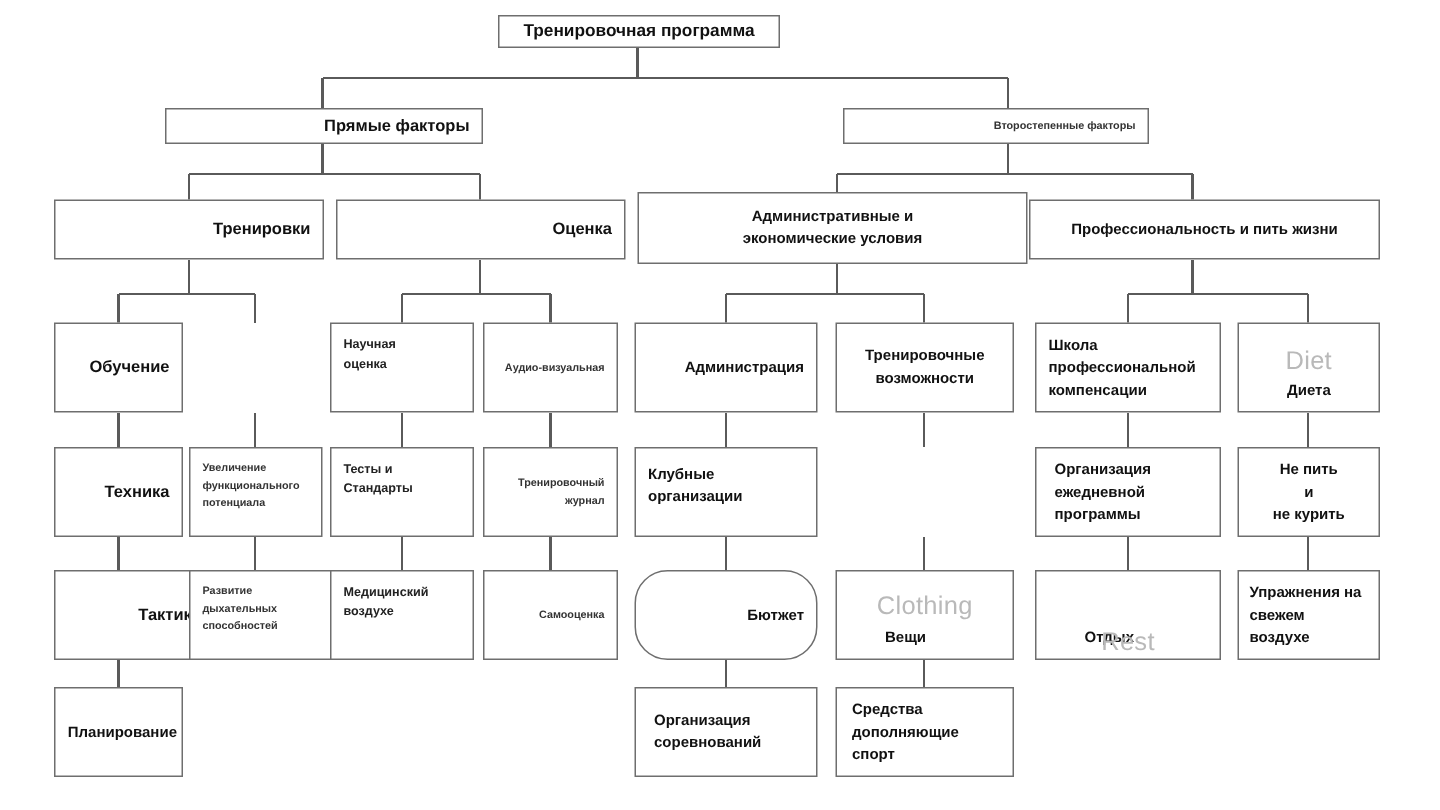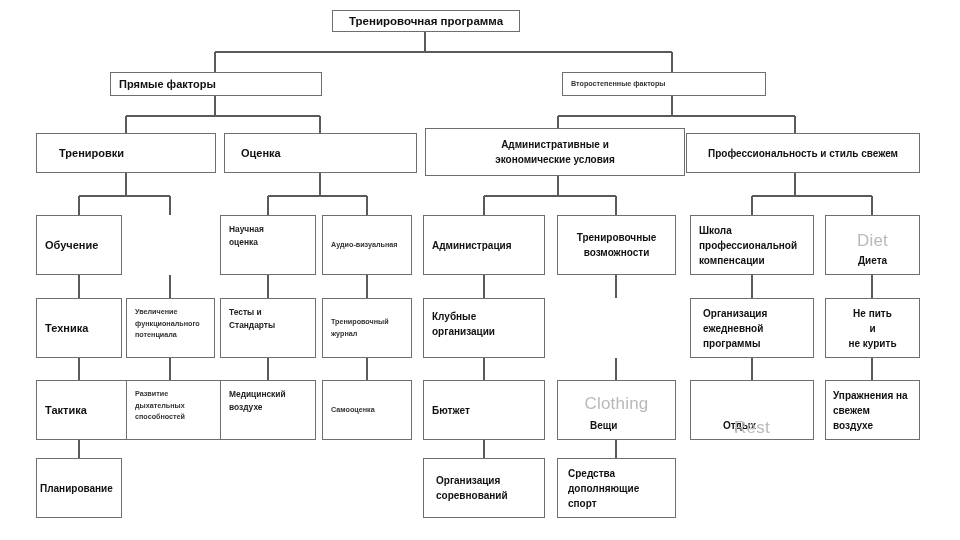--- a/index.html
+++ b/index.html
@@ -19,21 +19,21 @@
     display:flex;
     overflow:hidden;
   }
   .node .txt{
     display:block;
     width:100%;
     white-space:pre-line;
   }
   
   .pos-mid   {align-items:center;justify-content:flex-start;}
-  .pos-mid .txt{padding:0 8px;}
+  .pos-mid .txt{padding:0 8px;text-align:right;}
   .pos-midc  {align-items:center;justify-content:center;}
   .pos-midc .txt{padding:0 6px;text-align:center;}
   .pos-top   {align-items:flex-start;justify-content:flex-start;}
   .pos-top .txt{padding:7px 8px 0 8px;}
   .pos-bot   {align-items:flex-end;justify-content:flex-start;padding-left:24px;}
   .pos-bot .txt{padding:0 8px 6px 8px;}
 
   
   .t-xl  {font-size:11.5px;font-weight:bold;color:#111;line-height:1.45;}
   .t-lg  {font-size:11px;font-weight:bold;color:#111;line-height:1.5;}
@@ -138,21 +138,21 @@
   <div class="node pos-mid" style="left:224px;top:133px;width:193px;height:40px;">
     <span class="txt t-lg" style="padding-left:16px;">Оценка</span>
   </div>
 
   <div class="node pos-midc" style="left:425px;top:128px;width:260px;height:48px;">
     <span class="txt t-md" style="text-align:center;">Административные и
 экономические условия</span>
   </div>
 
   <div class="node pos-mid" style="left:686px;top:133px;width:234px;height:40px;">
-    <span class="txt t-md" style="text-align:center;">Профессиональность и стиль свежем</span>
+    <span class="txt t-md" style="text-align:center;">Профессиональность и пить жизни</span>
   </div>
 
   <div class="node pos-mid" style="left:36px;top:215px;width:86px;height:60px;">
     <span class="txt t-lg">Обучение</span>
   </div>
 
 
   <div class="node pos-mid" style="left:322px;top:215px;width:90px;height:60px;">
     <span class="txt t-xs">Аудио-визуальная</span>
   </div>
@@ -232,21 +232,21 @@
 
   <div class="node pos-top" style="left:220px;top:380px;width:96px;height:60px;">
     <span class="txt t-sm">Медицинский
 воздухе</span>
   </div>
 
   <div class="node pos-mid" style="left:322px;top:380px;width:90px;height:60px;">
     <span class="txt t-xs">Самооценка</span>
   </div>
 
-  <div class="node pos-mid" style="left:423px;top:380px;width:122px;height:60px;">
+  <div class="node pos-mid" style="left:423px;top:380px;width:122px;height:60px;border-radius:22px;">
     <span class="txt t-md">Бютжет</span>
   </div>
 
   <div class="node pos-bot" style="left:557px;top:380px;width:119px;height:60px;">
     <span class="ghost" style="top:13px;">Clothing</span>
     <span class="txt t-md">Вещи</span>
   </div>
 
   <div class="node pos-bot" style="left:690px;top:380px;width:124px;height:60px;">
     <span class="ghost" style="top:13px;margin-top:24px;">Rest</span>

